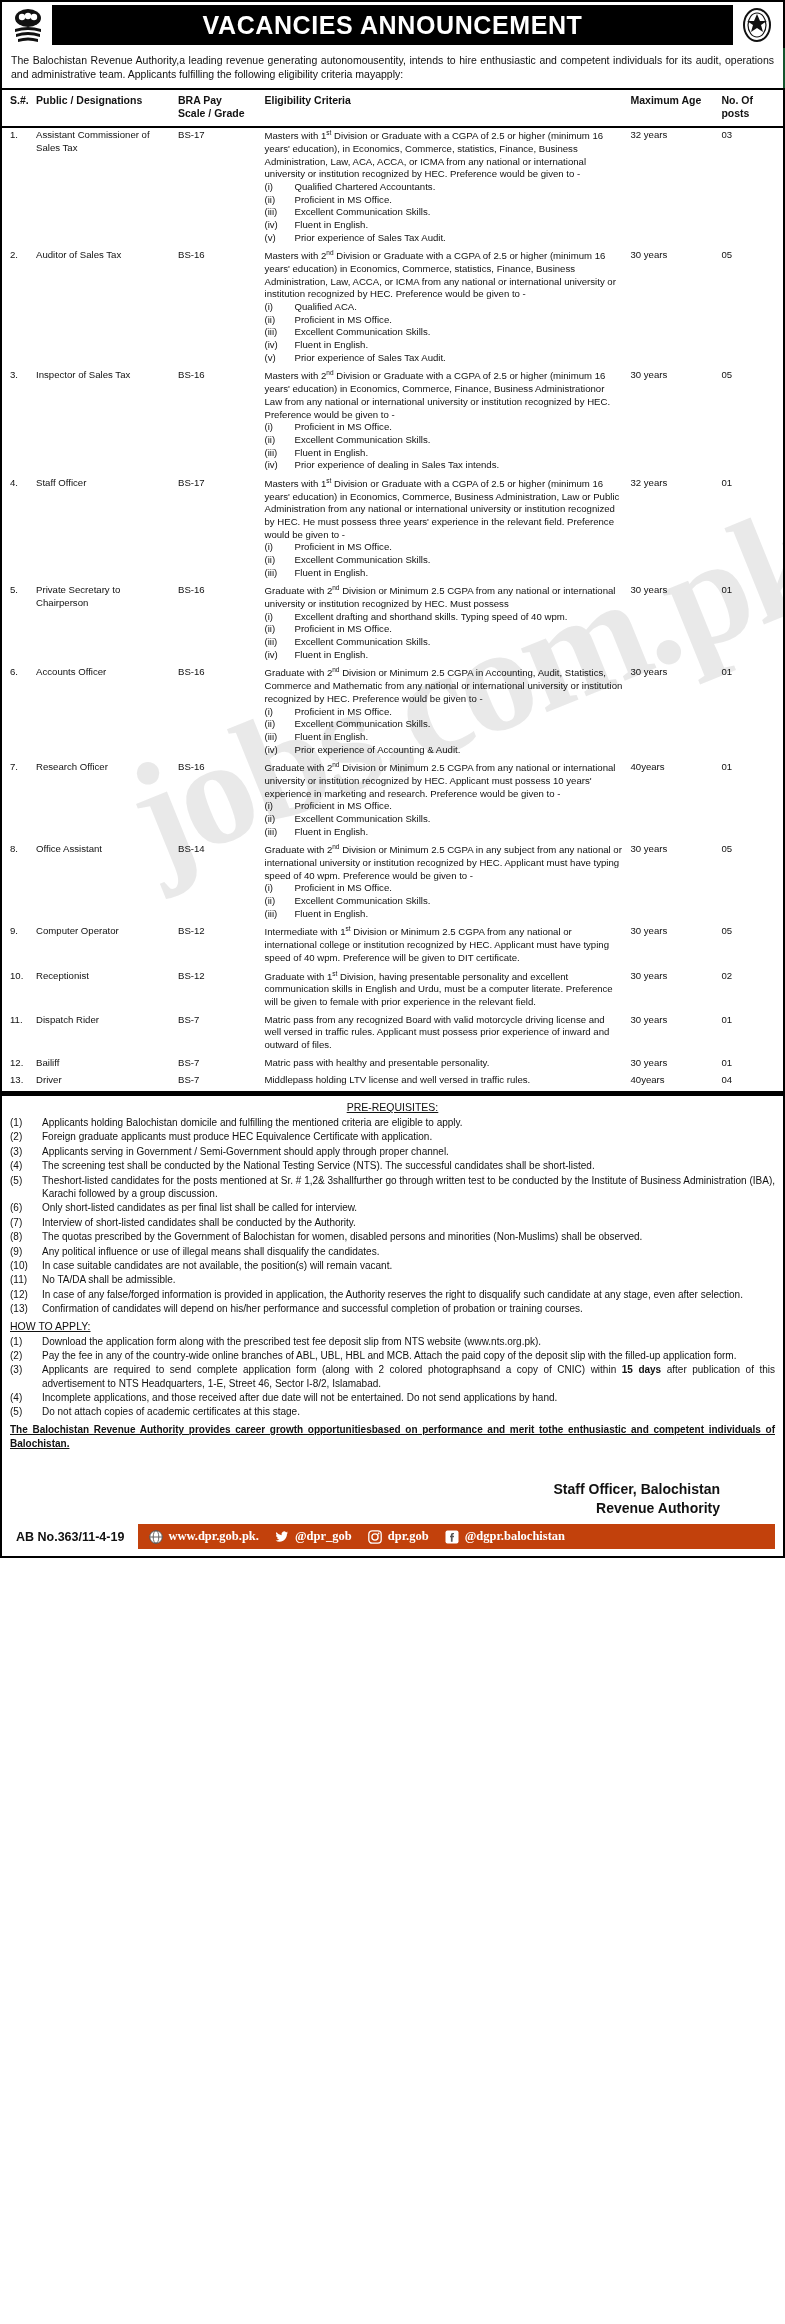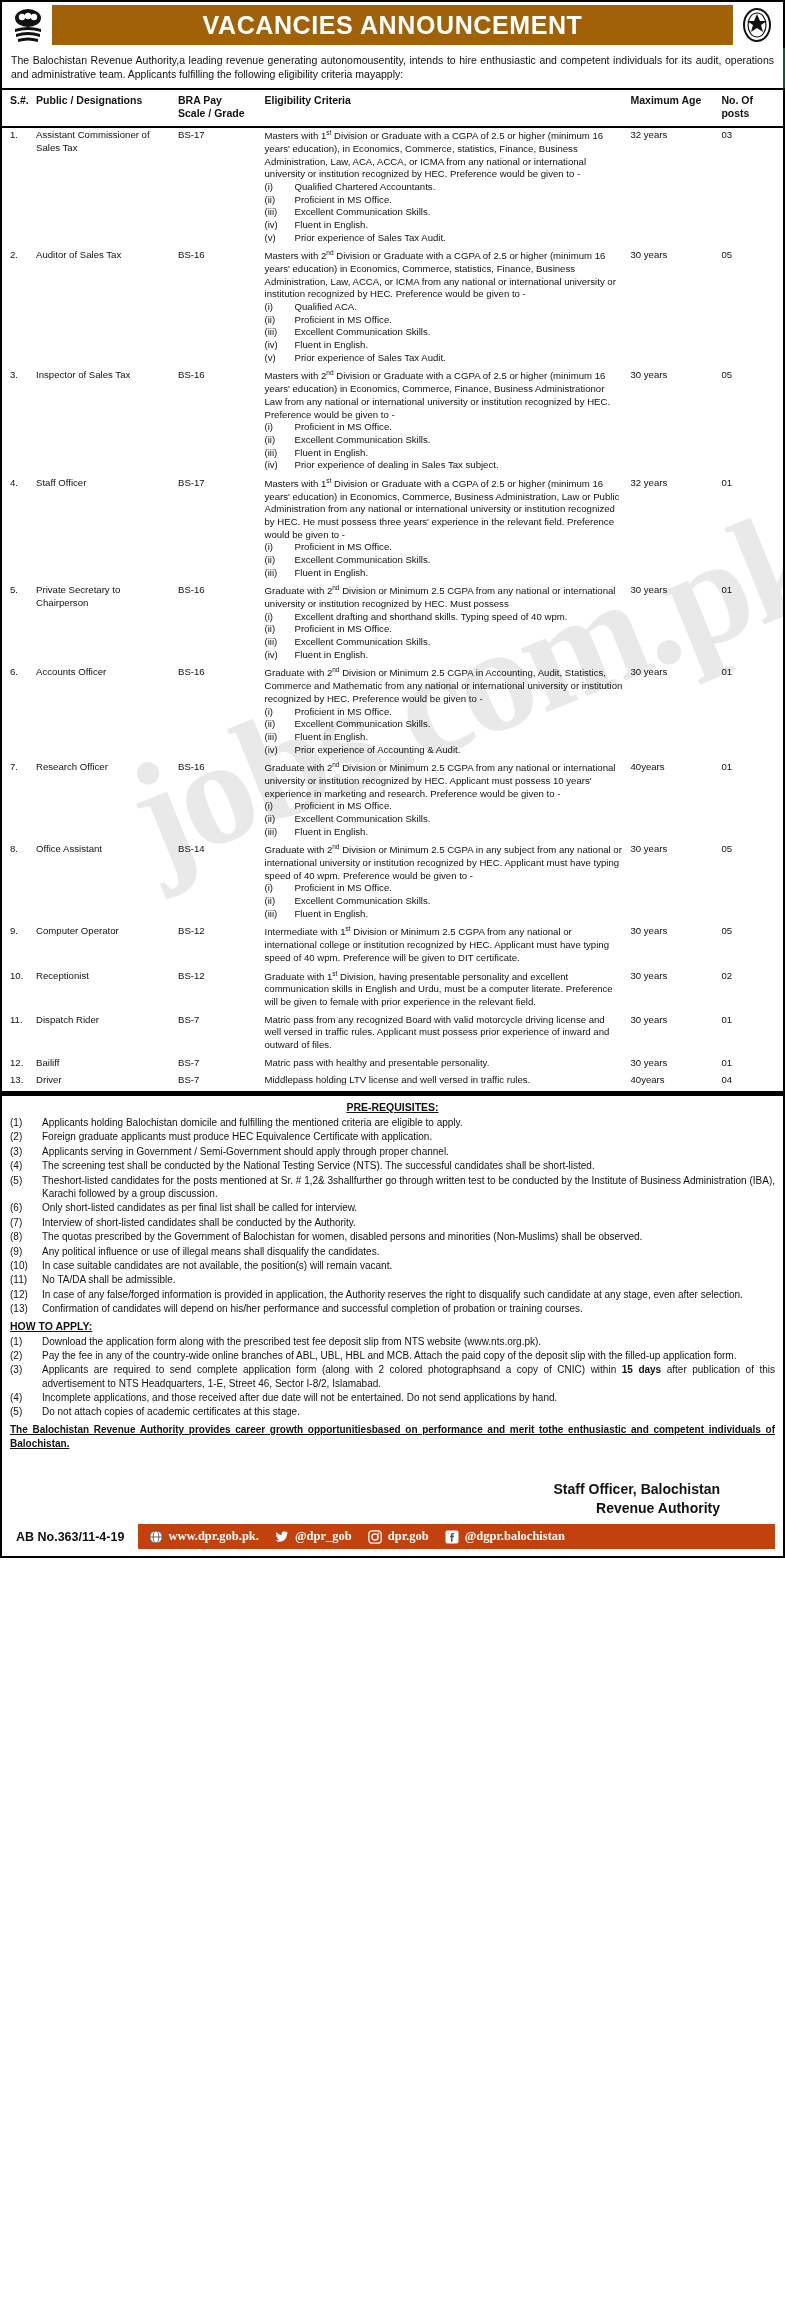--- a/index.html
+++ b/index.html
@@ -44,21 +44,21 @@
     padding: 4px 6px;
     height: 48px;
   }
   .hdr-logo {
     width: 40px; height: 42px;
     flex: 0 0 40px;
     display: flex; align-items: center; justify-content: center;
   }
   .hdr-title-wrap {
     flex: 1 1 auto;
-    background: #a16207;
+    background: #000000;
     height: 40px;
     display: flex; align-items: center; justify-content: center;
     margin: 0 4px;
   }
   .hdr-title {
     color: #fff;
     font-size: 25px;
     font-weight: bold;
     letter-spacing: .6px;
     font-family: "Liberation Sans", sans-serif;
@@ -113,21 +113,21 @@
   .tbl-end { border-top: 2px solid #000; height: 0; }
 
   
   .notes {
     border: 2px solid #000;
     border-top: 3px solid #000;
     padding: 4px 8px 7px 8px;
   }
   .sec-title {
     text-align: center;
-    font-weight: bold;
+    font-weight: normal;
     font-size: 10.5px;
     text-decoration: underline;
     margin: 1px 0 3px 0;
   }
   .sec-title.left { text-align: left; margin-top: 4px; }
   ol.num { list-style: none; margin: 0; padding: 0; }
   ol.num > li {
     display: flex;
     font-size: 10px;
     line-height: 1.34;
@@ -314,21 +314,21 @@
                 <li>
                   <span class="rn">(ii)</span>
                   <span class="tx">Excellent Communication Skills.</span>
                 </li>
                 <li>
                   <span class="rn">(iii)</span>
                   <span class="tx">Fluent in English.</span>
                 </li>
                 <li>
                   <span class="rn">(iv)</span>
-                  <span class="tx">Prior experience of dealing in Sales Tax subject.</span>
+                  <span class="tx">Prior experience of dealing in Sales Tax intends.</span>
                 </li>
               </ul>
             </td>
             <td class="c-age">30 years</td>
             <td class="c-posts">05</td>
           </tr>
           <tr>
             <td class="c-sn">4.</td>
             <td class="c-post">Staff Officer</td>
             <td class="c-scale">BS-17</td>

